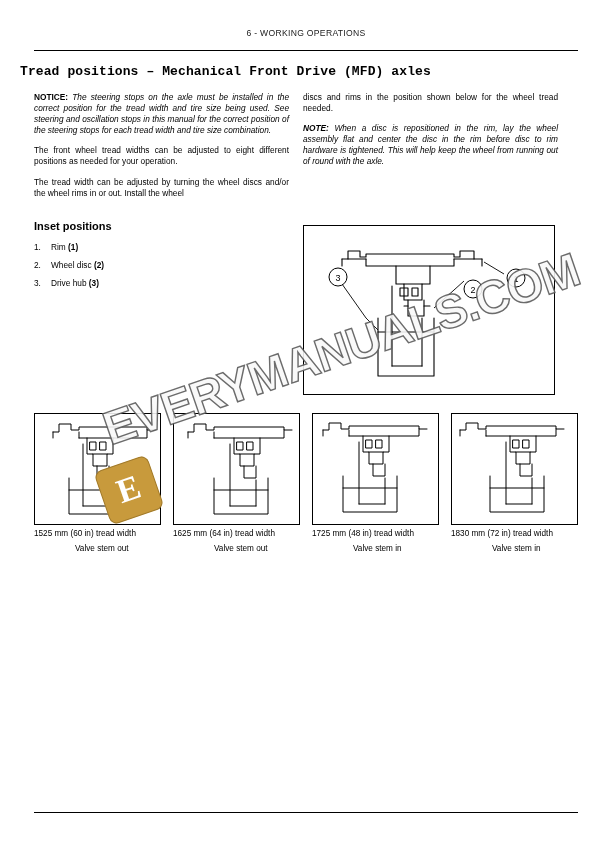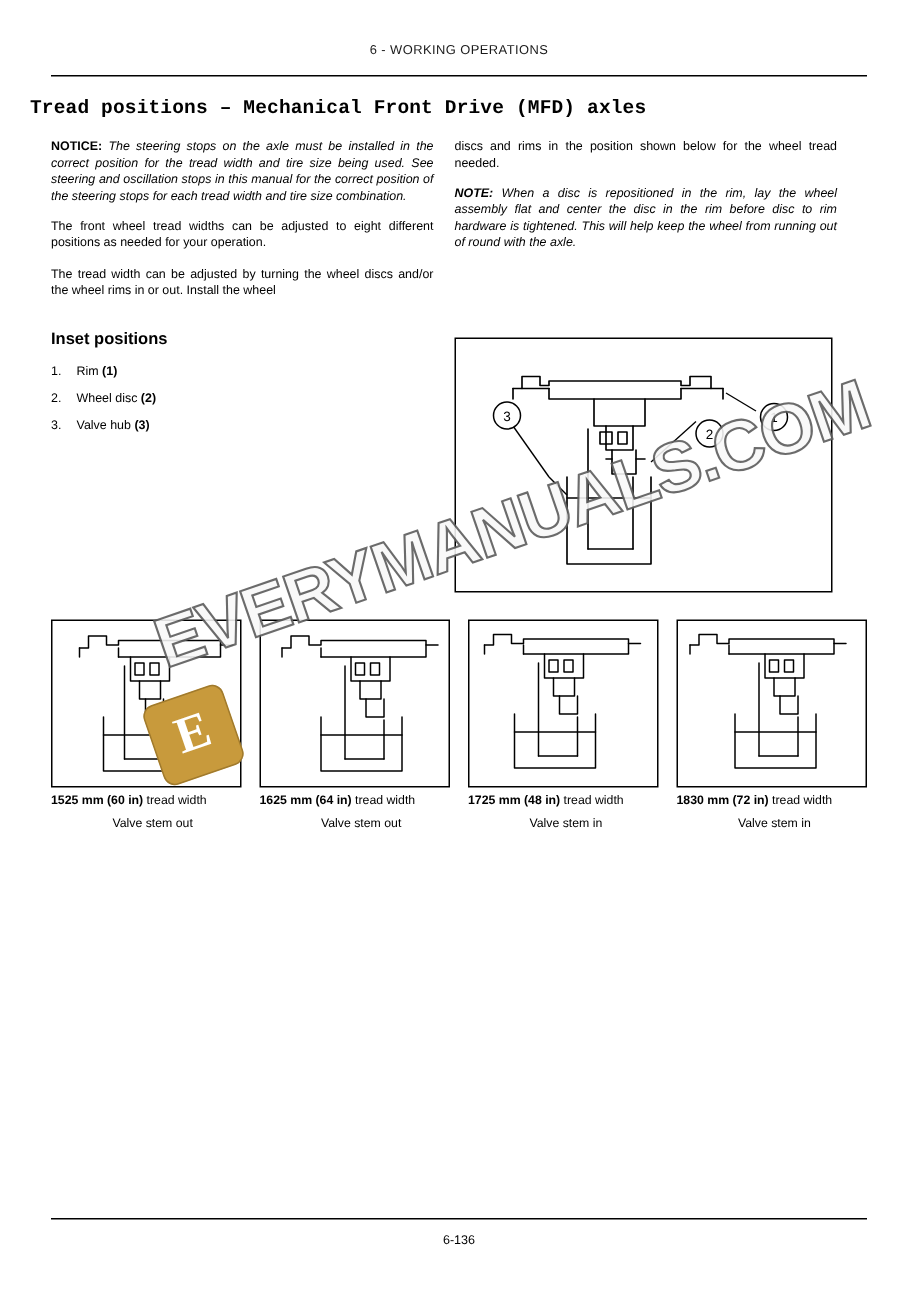--- a/index.html
+++ b/index.html
@@ -177,21 +177,21 @@
     position: absolute;
     top: 0;
     width: 127px;
     font-size: 8.2px;
     line-height: 11.2px;
   }
   .cap:nth-child(1) { left: 0px; }
   .cap:nth-child(2) { left: 139px; }
   .cap:nth-child(3) { left: 278px; }
   .cap:nth-child(4) { left: 417px; }
-  .cap b { font-weight: bold; }
+  .cap b { font-weight: normal; }
   .cap .stem { display: block; margin-top: 4px; margin-left: 41px; }
 
   
   .footer-rule {
     position: absolute;
     left: 34px;
     top: 812px;
     width: 544px;
     height: 1px;
     background: #000;
@@ -271,21 +271,21 @@
   <div class="col-right">
     <p class="para">discs and rims in the position shown below for the wheel tread needed.</p>
     <p class="para italic"><span class="lead-bold-italic">NOTE:</span><span> When a disc is repositioned in the rim, lay the wheel assembly flat and center the disc in the rim before disc to rim hardware is tightened. This will help keep the wheel from running out of round with the axle.</span></p>
   </div>
 
   <div class="subhead">Inset positions</div>
 
   <ul class="numlist">
     <li><span class="num">1.</span><span>Rim </span><b>(1)</b></li>
     <li><span class="num">2.</span><span>Wheel disc </span><b>(2)</b></li>
-    <li><span class="num">3.</span><span>Valve hub </span><b>(3)</b></li>
+    <li><span class="num">3.</span><span>Drive hub </span><b>(3)</b></li>
   </ul>
 
   <div class="fig-main">
     <svg width="250" height="168" viewBox="0 0 250 168">
       <g fill="none" stroke="#000" stroke-width="1.1" stroke-linejoin="round" stroke-linecap="round">
 
         <path d="M38,33 L44,33 L44,25 L56,25 L56,31 L62,31 L62,28 L150,28 L150,31 L156,31 L156,25 L170,25 L170,33 L178,33"></path>
         <path d="M38,33 L38,40 M178,33 L178,40"></path>
         <path d="M44,33 L62,33 M150,33 L170,33"></path>
 
@@ -409,21 +409,20 @@
   </div>
 
   <div class="cap-row">
     <div class="cap"><b>1525 mm (60 in)</b><span> tread width</span><span class="stem">Valve stem out</span></div>
     <div class="cap"><b>1625 mm (64 in)</b><span> tread width</span><span class="stem">Valve stem out</span></div>
     <div class="cap"><b>1725 mm (48 in)</b><span> tread width</span><span class="stem">Valve stem in</span></div>
     <div class="cap"><b>1830 mm (72 in)</b><span> tread width</span><span class="stem">Valve stem in</span></div>
   </div>
 
   <div class="footer-rule"></div>
-  <div class="footer">6-136</div>
 
   <div class="watermark">
     <div class="wm-text">EVERYMANUALS.COM</div>
     <div class="wm-badge">
       <span class="e">E</span>
     </div>
   </div>
 
 </div>
 

